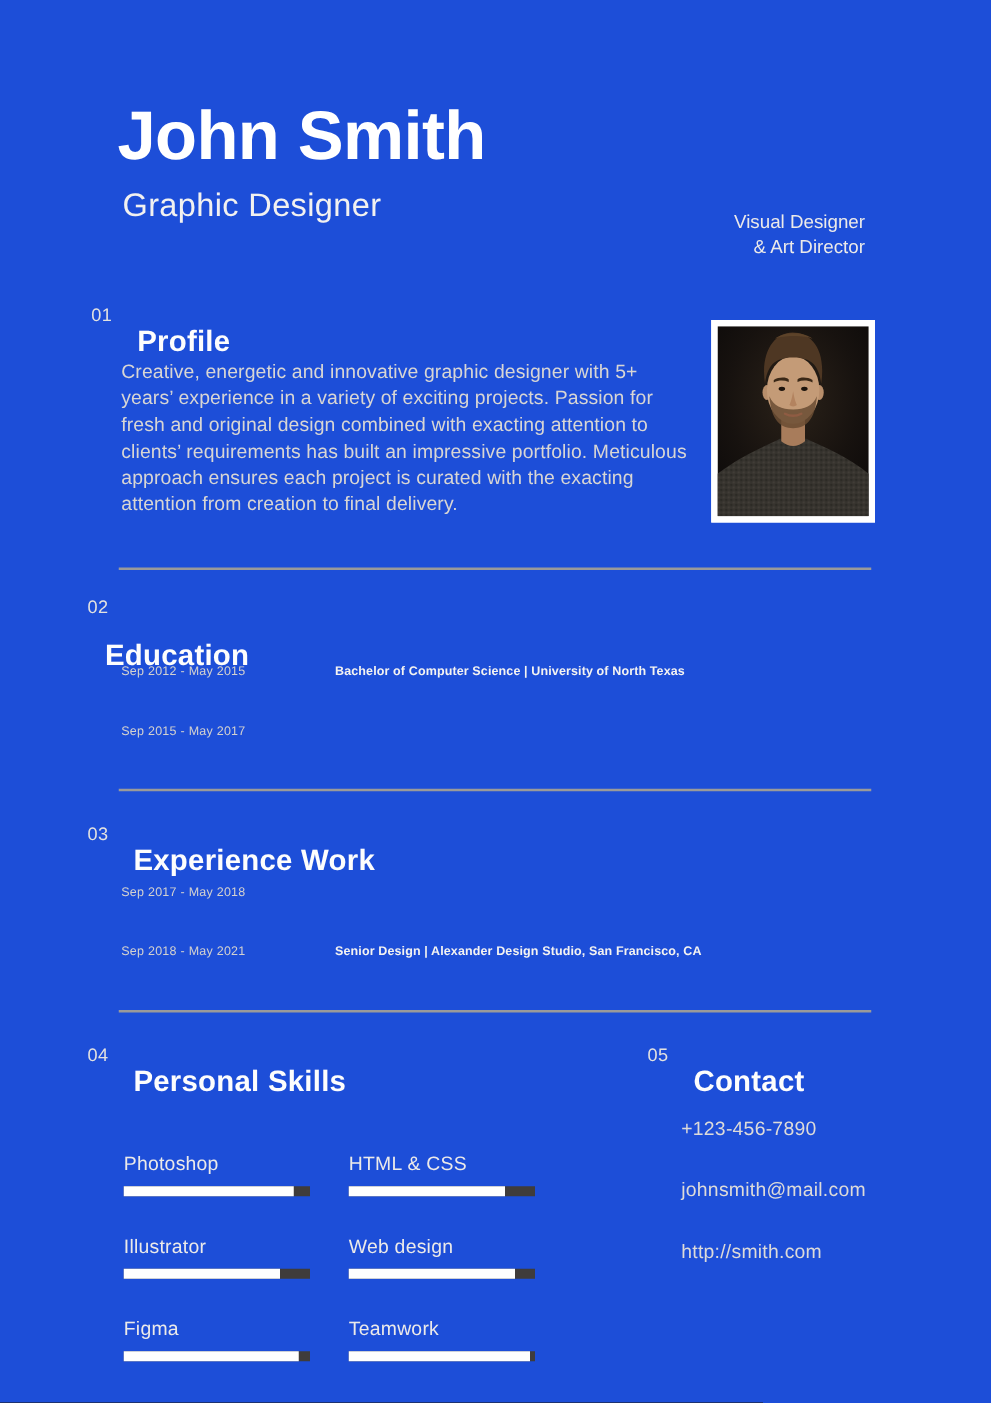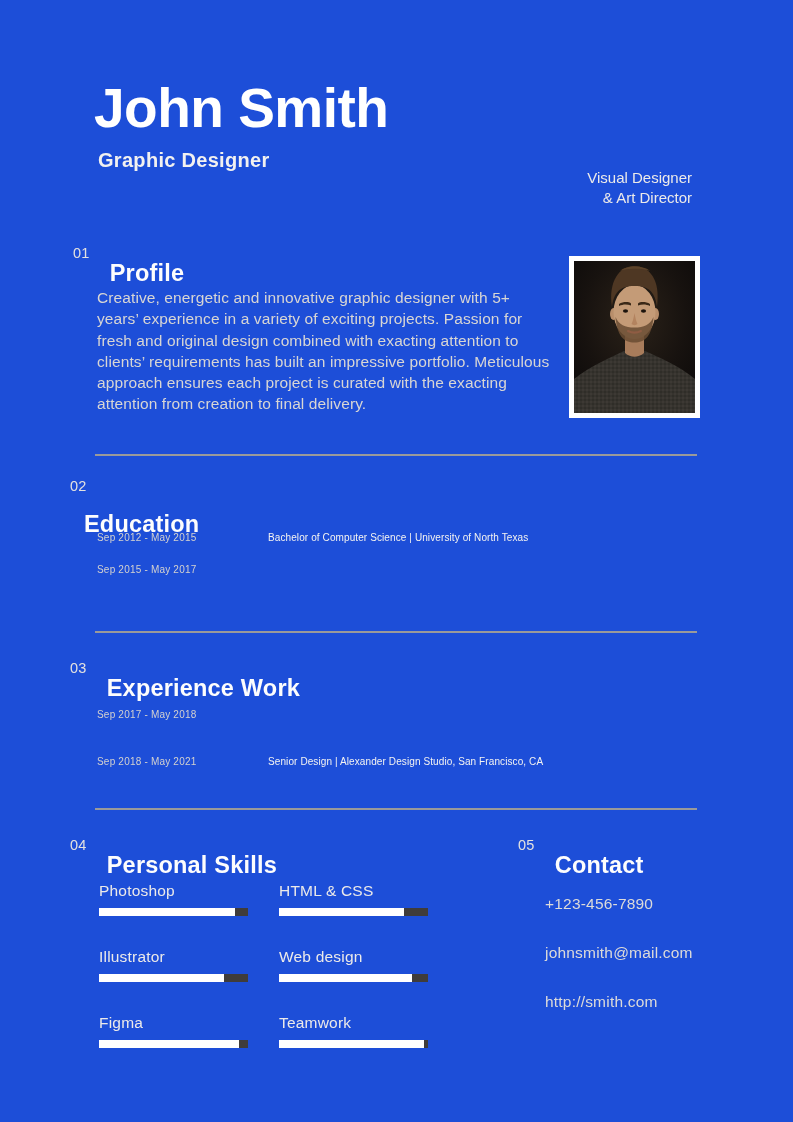--- a/index.html
+++ b/index.html
@@ -15,21 +15,21 @@
   .abs { position: absolute; }
 
   
   .name {
     left: 94px; top: 78px;
     font-size: 55px; font-weight: bold; color: #ffffff;
     letter-spacing: -0.5px; line-height: 1.1;
   }
   .role {
     left: 98px; top: 149px;
-    font-size: 20px; font-weight: 700; color: #f2f1f0;
+    font-size: 26px; font-weight: 400; color: #f2f1f0;
     letter-spacing: 0.3px;
   }
   .tagline {
     right: 101px; top: 168px;
     text-align: right;
     font-size: 15px; line-height: 20px; color: #eceae9;
   }
 
   
   .sec-head { display: flex; align-items: flex-start; }
@@ -49,32 +49,32 @@
   }
 
   .divider {
     left: 95px; width: 602px; height: 1.6px;
     background: #9a9a9a;
   }
 
   
   .row { display: flex; align-items: baseline; font-size: 10px; line-height: 20px; }
   .row-dates { width: 171px; flex: 0 0 171px; color: #d3d1cf; letter-spacing: 0.2px; }
-  .row-title { font-weight: normal; color: #f4f3f1; letter-spacing: 0.1px; white-space: nowrap; }
+  .row-title { font-weight: bold; color: #f4f3f1; letter-spacing: 0.1px; white-space: nowrap; }
 
   
   .photo-frame {
     left: 569px; top: 256px;
     background: #ffffff; border: 5px solid #ffffff;
     width: 121px; height: 152px; line-height: 0;
   }
 
   
   .skills-grid {
-    left: 99px; top: 881px;
+    left: 99px; top: 922px;
     display: grid;
     grid-template-columns: 149px 149px;
     column-gap: 57px;
     row-gap: 16px;
     gap: 31px;
   }
   .skill-label {
     font-size: 15.5px; color: #eceae9; line-height: 20px;
     margin-bottom: 7px; letter-spacing: 0.2px;
   }
@@ -153,21 +153,21 @@
   <div class="abs divider" style="top:454px;"></div>
 
   <div class="abs sec-head" style="left:70px; top:477px;flex-direction:column;">
     <span class="sec-num">02</span>
     <h2 class="sec-title">Education</h2>
   </div>
   <div class="abs row" style="left:97px; top:528px;">
     <span class="row-dates">Sep 2012 - May 2015</span>
     <span class="row-title">Bachelor of Computer Science | University of North Texas</span>
   </div>
-  <div class="abs row" style="left:97px; top:560px;gap:24px;">
+  <div class="abs row" style="left:97px; top:576px;gap:24px;">
     <span class="row-dates">Sep 2015 - May 2017</span>
   </div>
 
   <div class="abs divider" style="top:631px;"></div>
 
   <div class="abs sec-head" style="left:70px; top:659px;">
     <span class="sec-num">03</span>
     <h2 class="sec-title">Experience Work</h2>
   </div>
   <div class="abs row" style="left:97px; top:705px;justify-content:flex-end;">

